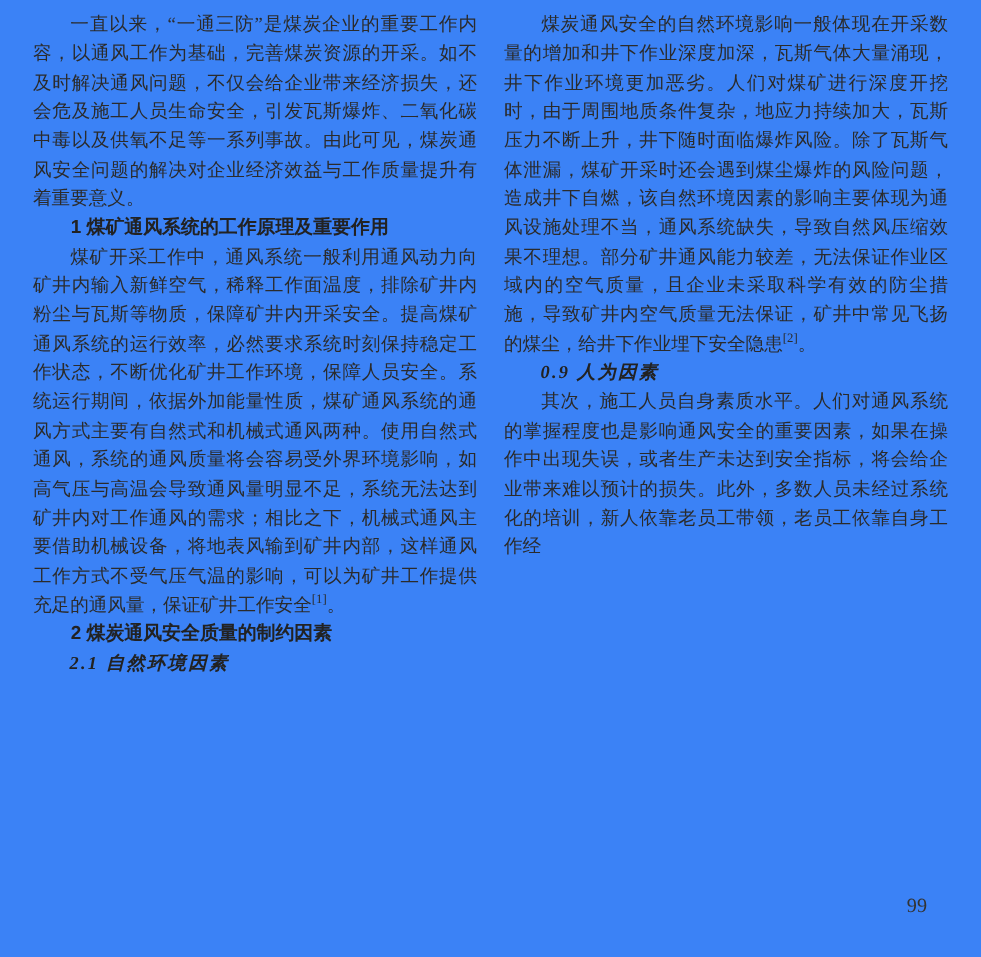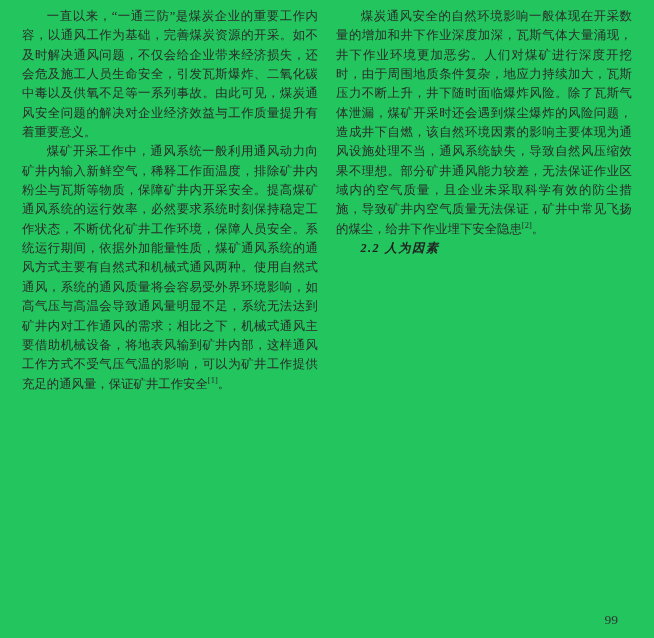--- a/index.html
+++ b/index.html
@@ -11,21 +11,21 @@
     width: 654px;
     height: 638px;
     position: relative;
     overflow: hidden;
     font-family: "Liberation Serif", serif;
     color: #2b2b2b;
   }
   .page {
     position: absolute;
     inset: 0;
-    background: #22c55e;
+    background: #3b82f6;
   }
   .columns {
     position: absolute;
     left: 22px;
     top: 7px;
     width: 610px;
     display: flex;
     gap: 18px;
   }
   .column {
@@ -57,35 +57,39 @@
     color: #222222;
   }
   sup.ref {
     font-size: 8.5px;
     line-height: 0;
     vertical-align: super;
     letter-spacing: 0;
   }
   .page-number {
     position: absolute;
-    top: 612px;
+    top: 596px;
     right: 36px;
     font-size: 13.5px;
     color: #333333;
     font-family: "Liberation Serif", serif;
   }
 </style>
 </head>
 <body>
 
 <div class="page">
   <div class="columns">
     <div class="column">
         <p class="block paragraph indent">一直以来，“一通三防”是煤炭企业的重要工作内容，以通风工作为基础，完善煤炭资源的开采。如不及时解决通风问题，不仅会给企业带来经济损失，还会危及施工人员生命安全，引发瓦斯爆炸、二氧化碳中毒以及供氧不足等一系列事故。由此可见，煤炭通风安全问题的解决对企业经济效益与工作质量提升有着重要意义。</p>
+        <p class="block heading indent">1 煤矿通风系统的工作原理及重要作用</p>
         <p class="block paragraph indent">煤矿开采工作中，通风系统一般利用通风动力向矿井内输入新鲜空气，稀释工作面温度，排除矿井内粉尘与瓦斯等物质，保障矿井内开采安全。提高煤矿通风系统的运行效率，必然要求系统时刻保持稳定工作状态，不断优化矿井工作环境，保障人员安全。系统运行期间，依据外加能量性质，煤矿通风系统的通风方式主要有自然式和机械式通风两种。使用自然式通风，系统的通风质量将会容易受外界环境影响，如高气压与高温会导致通风量明显不足，系统无法达到矿井内对工作通风的需求；相比之下，机械式通风主要借助机械设备，将地表风输到矿井内部，这样通风工作方式不受气压气温的影响，可以为矿井工作提供充足的通风量，保证矿井工作安全<sup class="ref">[1]</sup>。</p>
+        <p class="block heading indent">2 煤炭通风安全质量的制约因素</p>
+        <p class="block subheading indent">2.1 自然环境因素</p>
       </div>
     <div class="column">
         <p class="block paragraph indent">煤炭通风安全的自然环境影响一般体现在开采数量的增加和井下作业深度加深，瓦斯气体大量涌现，井下作业环境更加恶劣。人们对煤矿进行深度开挖时，由于周围地质条件复杂，地应力持续加大，瓦斯压力不断上升，井下随时面临爆炸风险。除了瓦斯气体泄漏，煤矿开采时还会遇到煤尘爆炸的风险问题，造成井下自燃，该自然环境因素的影响主要体现为通风设施处理不当，通风系统缺失，导致自然风压缩效果不理想。部分矿井通风能力较差，无法保证作业区域内的空气质量，且企业未采取科学有效的防尘措施，导致矿井内空气质量无法保证，矿井中常见飞扬的煤尘，给井下作业埋下安全隐患<sup class="ref">[2]</sup>。</p>
-        <p class="block subheading indent">2.2 人为因素</p>
+        <p class="block subheading indent">0.9 人为因素</p>
+        <p class="block paragraph indent">其次，施工人员自身素质水平。人们对通风系统的掌握程度也是影响通风安全的重要因素，如果在操作中出现失误，或者生产未达到安全指标，将会给企业带来难以预计的损失。此外，多数人员未经过系统化的培训，新人依靠老员工带领，老员工依靠自身工作经</p>
       </div>
   </div>
   <div class="page-number">99</div>
 </div>
 
 </body></html>

